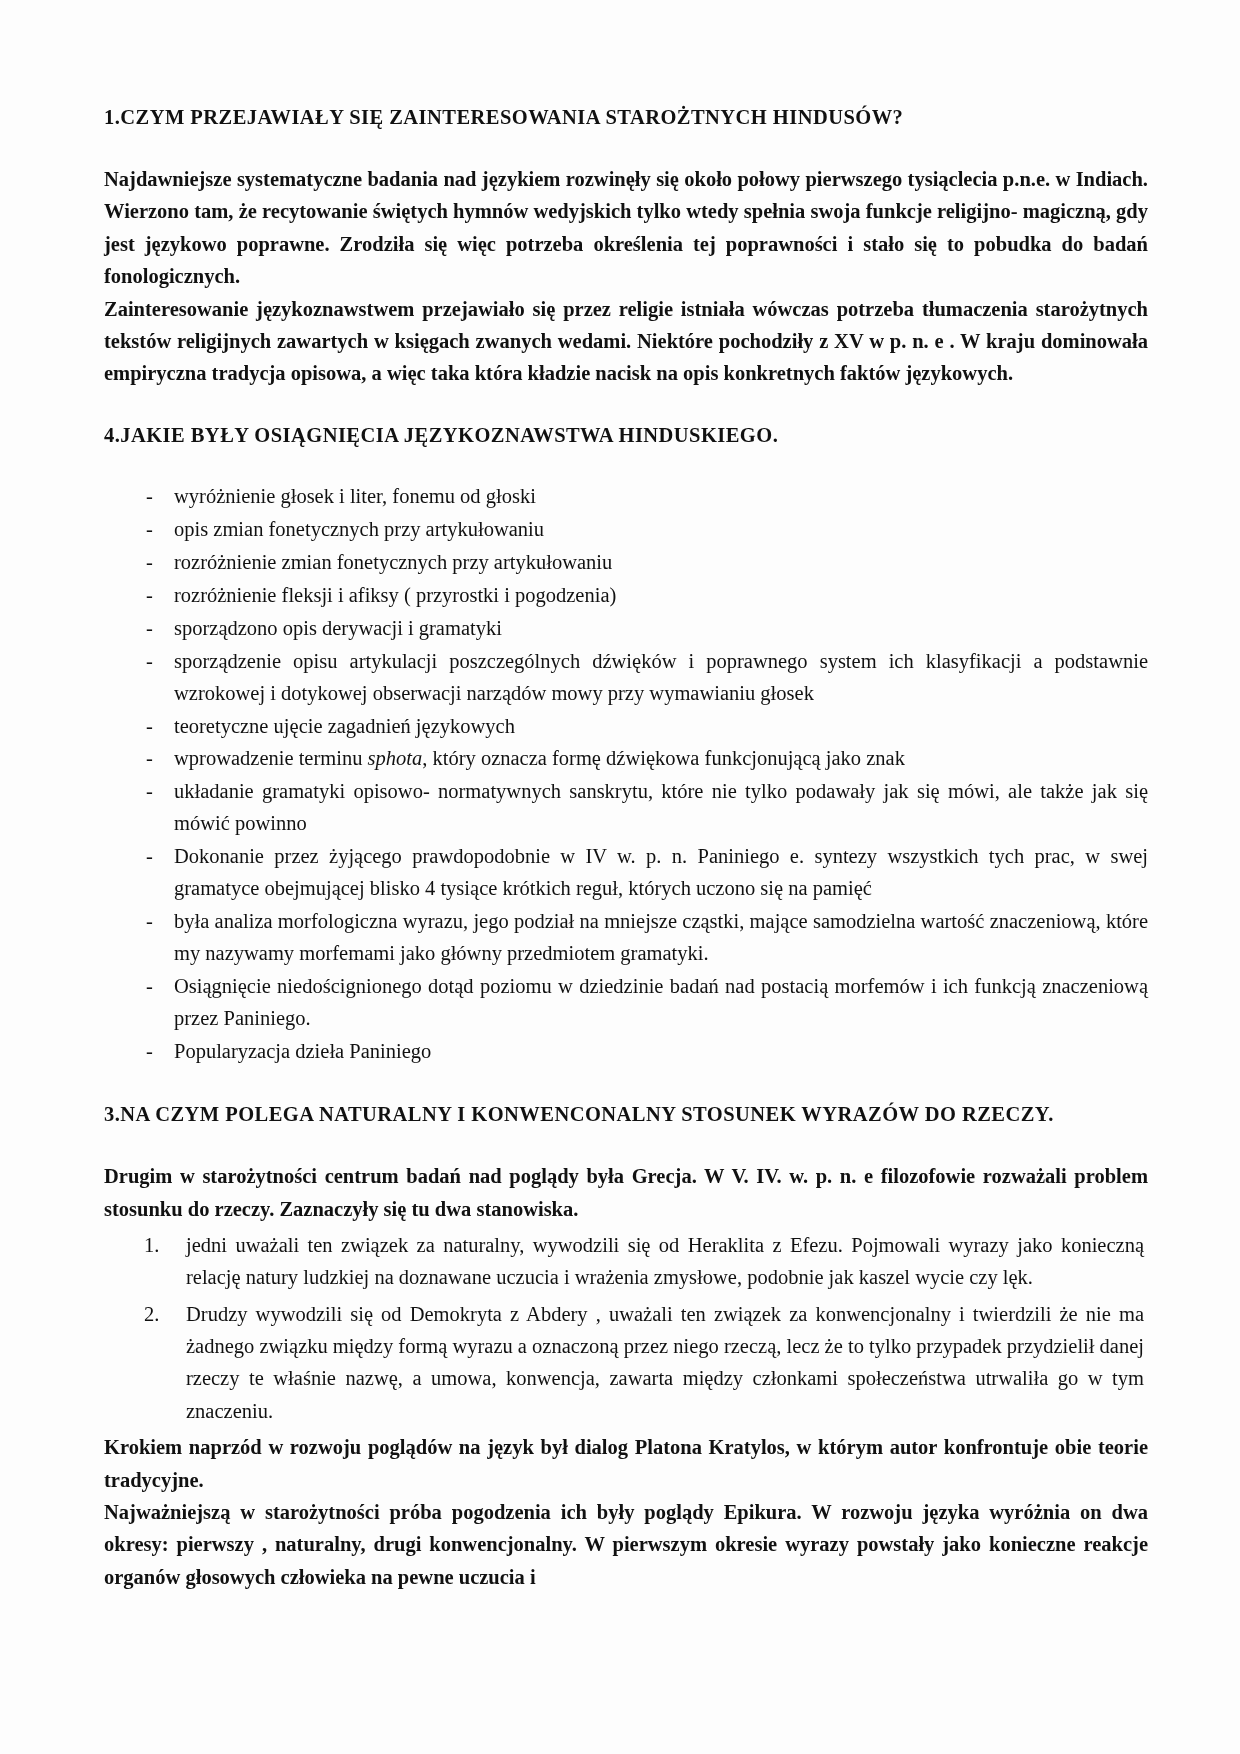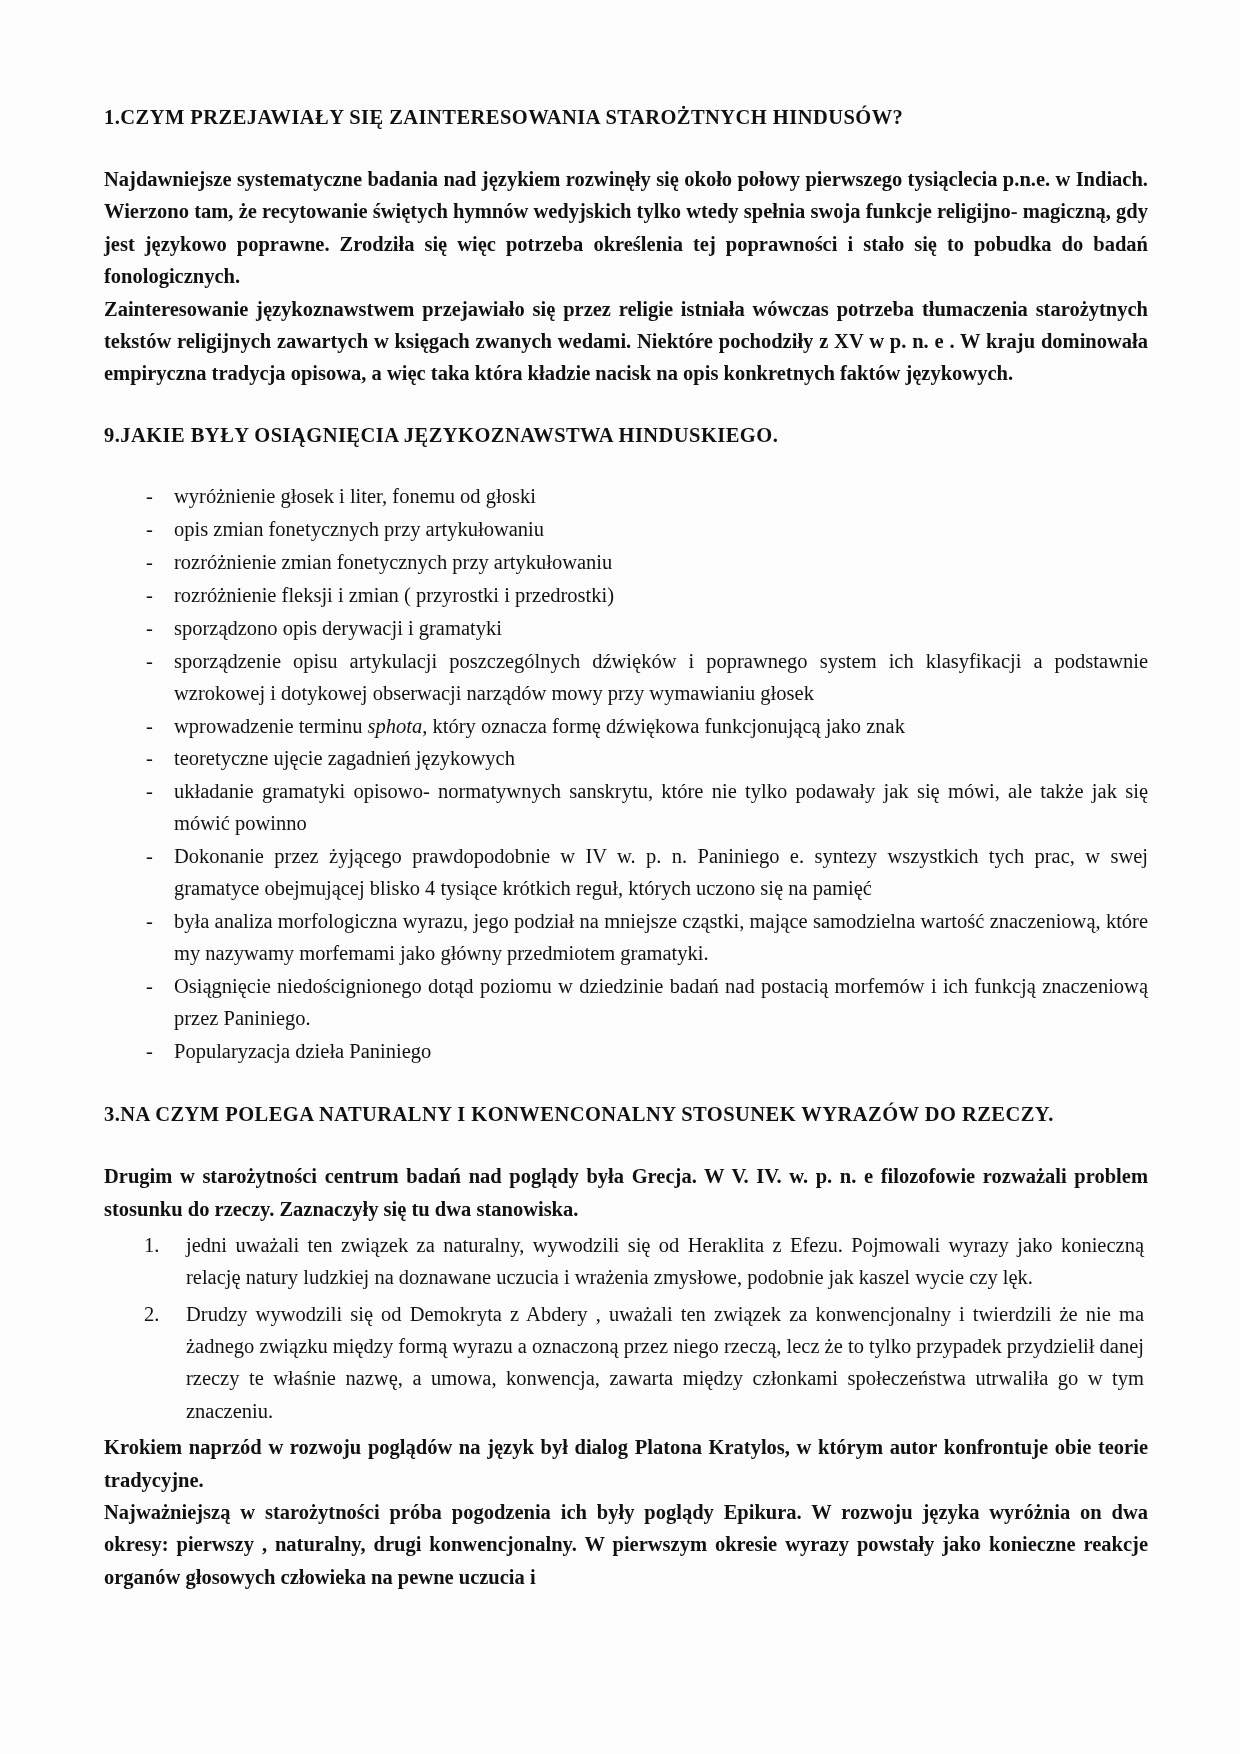--- a/index.html
+++ b/index.html
@@ -103,33 +103,33 @@
     <h2 class="section-heading">1.CZYM PRZEJAWIAŁY SIĘ ZAINTERESOWANIA STAROŻTNYCH HINDUSÓW?</h2>
 
     <div class="gap-lg"></div>
 
     <p class="para">Najdawniejsze systematyczne badania nad językiem rozwinęły się około połowy pierwszego tysiąclecia p.n.e. w Indiach. Wierzono tam, że recytowanie świętych hymnów wedyjskich tylko wtedy spełnia swoja funkcje religijno- magiczną, gdy jest językowo poprawne. Zrodziła się więc potrzeba określenia tej poprawności i stało się to pobudka do badań fonologicznych.</p>
 
     <p class="para">Zainteresowanie językoznawstwem przejawiało się przez religie istniała wówczas potrzeba tłumaczenia starożytnych tekstów religijnych zawartych w księgach zwanych wedami. Niektóre pochodziły z XV w p. n. e . W kraju dominowała empiryczna tradycja opisowa, a więc taka która kładzie nacisk na opis konkretnych faktów językowych.</p>
 
     <div class="gap-lg"></div>
 
-    <h2 class="section-heading">9.JAKIE BYŁY OSIĄGNIĘCIA JĘZYKOZNAWSTWA HINDUSKIEGO.</h2>
+    <h2 class="section-heading">4.JAKIE BYŁY OSIĄGNIĘCIA JĘZYKOZNAWSTWA HINDUSKIEGO.</h2>
 
     <div class="gap-lg"></div>
 
     <ul class="dash-list">
       <li><span>wyróżnienie głosek i liter, fonemu od głoski</span></li>
       <li><span>opis zmian fonetycznych przy artykułowaniu</span></li>
       <li><span>rozróżnienie zmian fonetycznych przy artykułowaniu</span></li>
-      <li><span>rozróżnienie fleksji i zmian ( przyrostki i przedrostki)</span></li>
+      <li><span>rozróżnienie fleksji i afiksy ( przyrostki i pogodzenia)</span></li>
       <li><span>sporządzono opis derywacji i gramatyki</span></li>
       <li><span>sporządzenie   opisu artykulacji poszczególnych dźwięków i poprawnego system ich klasyfikacji a podstawnie wzrokowej i dotykowej obserwacji narządów mowy przy wymawianiu głosek</span></li>
+      <li class="nojustify"><span>teoretyczne ujęcie zagadnień językowych</span></li>
       <li class="nojustify"><span>wprowadzenie terminu </span><span class="ital">sphota</span><span>, który oznacza formę dźwiękowa funkcjonującą jako znak</span></li>
-      <li class="nojustify"><span>teoretyczne ujęcie zagadnień językowych</span></li>
       <li><span>układanie gramatyki opisowo- normatywnych sanskrytu, które nie tylko podawały jak się mówi, ale także jak się mówić powinno</span></li>
       <li><span>Dokonanie przez żyjącego prawdopodobnie w IV w. p. n. Paniniego e. syntezy wszystkich tych prac, w swej gramatyce obejmującej blisko 4 tysiące krótkich reguł, których uczono się na pamięć</span></li>
       <li><span>była analiza morfologiczna wyrazu, jego podział na mniejsze cząstki, mające samodzielna wartość znaczeniową, które my nazywamy morfemami jako główny przedmiotem gramatyki.</span></li>
       <li><span>Osiągnięcie niedoścignionego dotąd poziomu w dziedzinie badań nad postacią morfemów i ich funkcją znaczeniową przez Paniniego.</span></li>
       <li class="nojustify"><span>Popularyzacja dzieła Paniniego</span></li>
     </ul>
 
     <div class="gap-lg"></div>
 
     <h2 class="section-heading">3.NA CZYM POLEGA NATURALNY I KONWENCONALNY STOSUNEK WYRAZÓW DO RZECZY.</h2>

